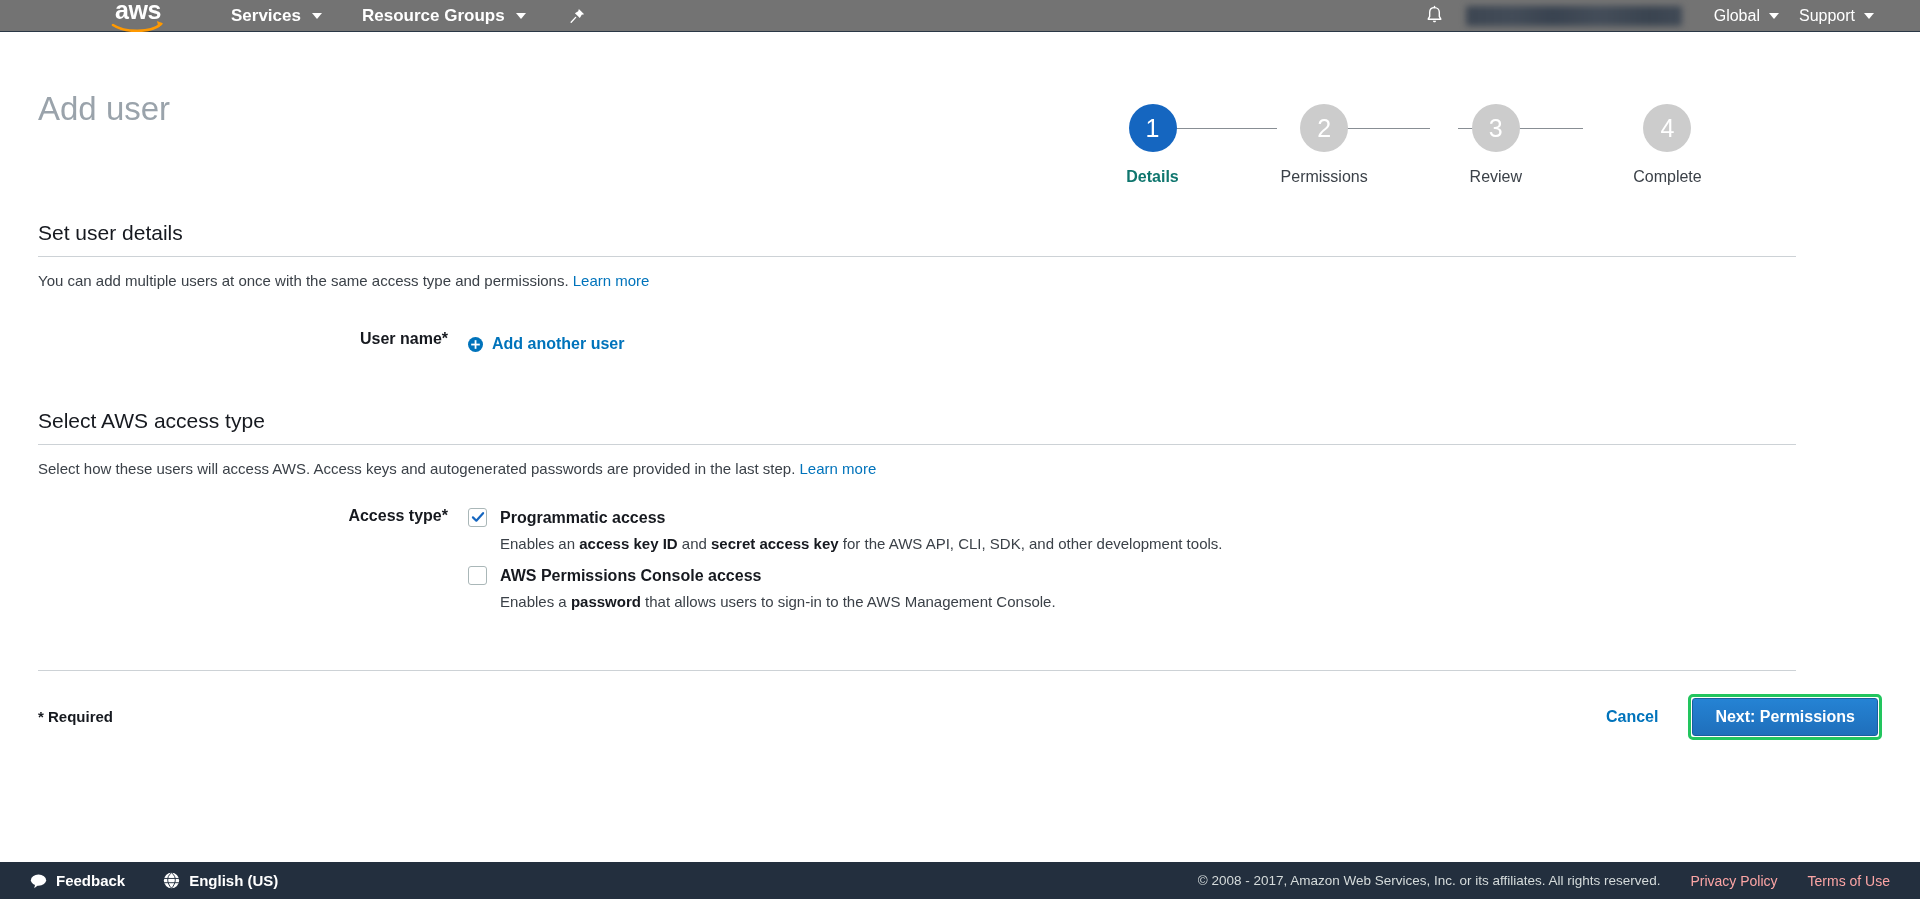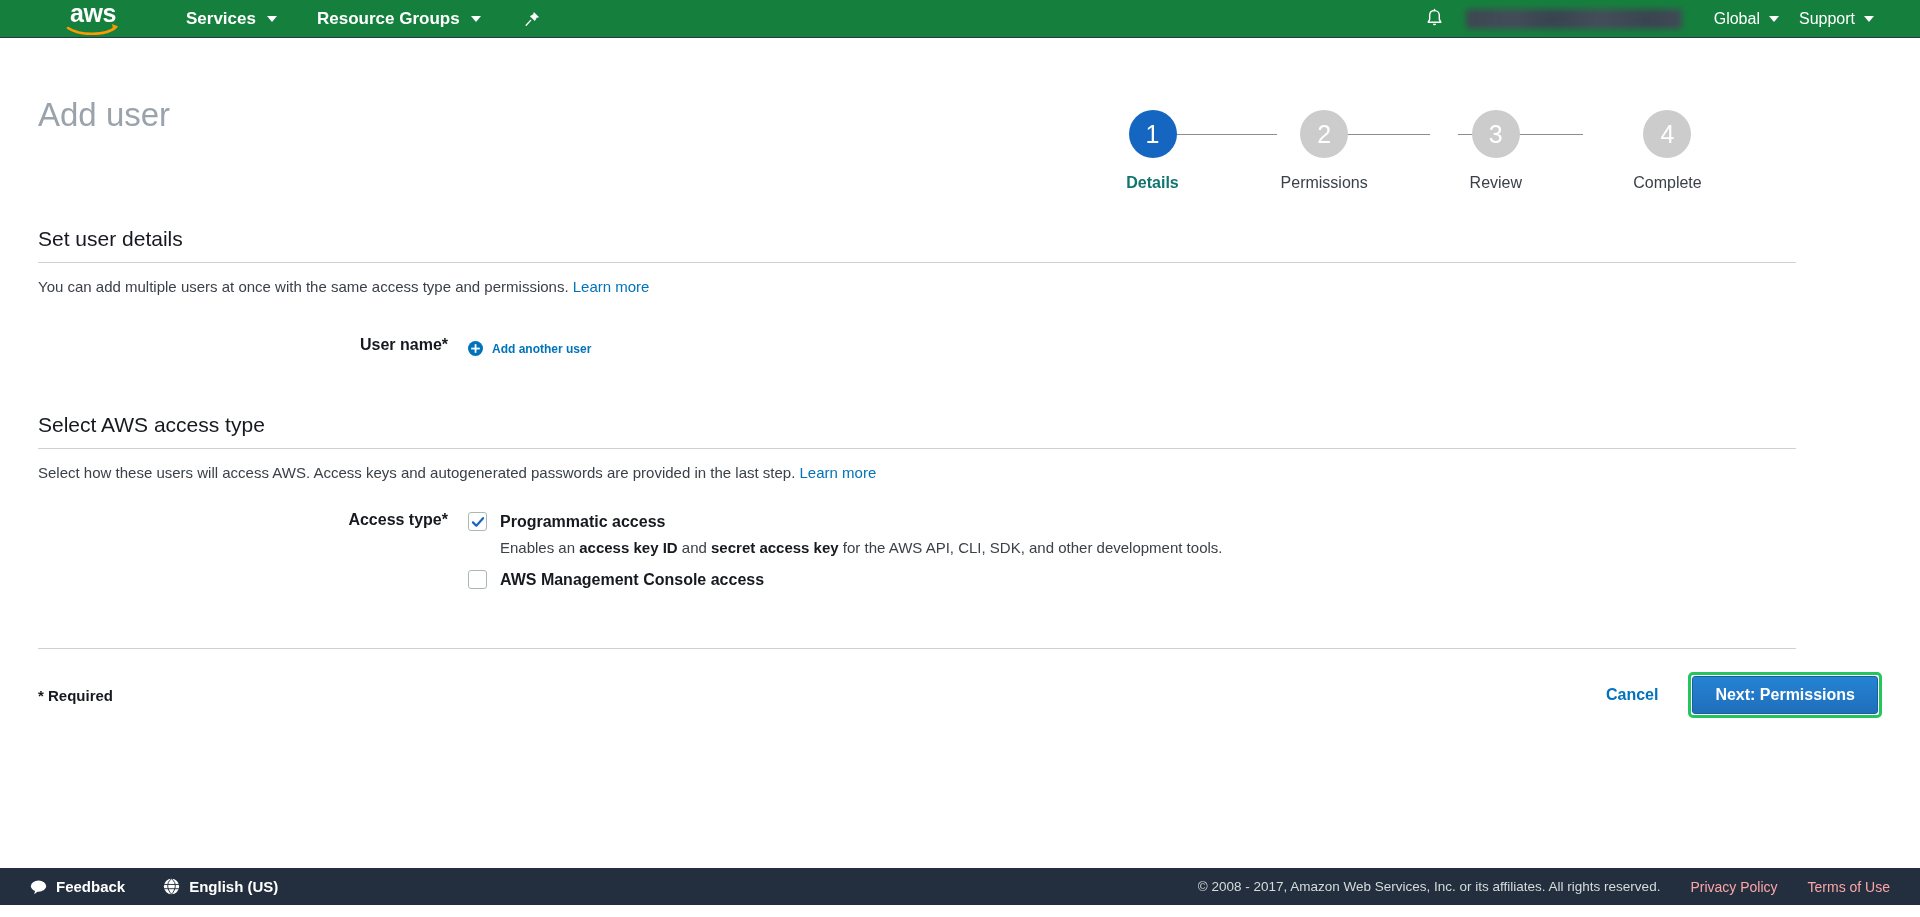--- a/index.html
+++ b/index.html
@@ -6,26 +6,27 @@
   html, body {
     margin: 0; padding: 0;
     width: 1920px; height: 917px;
     overflow: hidden;
     background: #ffffff;
     font-family: "Liberation Sans", sans-serif;
   }
 
   
   #topnav {
-    height: 38px;
-    background: #15803d;
+    height: 32px;
+    background: #737373;
     display: flex;
     align-items: center;
     position: relative;
     border-bottom: 1px solid #2a3745;
+    padding-left: 45px;
   }
   .aws-logo {
     margin-left: 62px;
     width: 62px; height: 40px;
     position: relative;
     display: flex; flex-direction: column;
     align-items: center; justify-content: center;
   }
   .aws-logo .wordmark {
     color: #ffffff;
@@ -207,21 +208,21 @@
     color: #16191f;
     font-family: "Liberation Sans", sans-serif;
     outline: none;
     background: #ffffff;
   }
   .add-another {
     display: inline-flex;
     align-items: center;
     margin-top: 14px;
     color: #0073bb;
-    font-size: 12px;
+    font-size: 16px;
     font-weight: 700;
     cursor: pointer;
     text-decoration: none;
   }
   .plus-icon { margin-right: 9px; display: flex; }
 
   
   .checkbox-group { padding-top: 4px; }
   .check-row { display: flex; align-items: flex-start; }
   .check-row + .check-row { margin-top: 11px; }
@@ -480,21 +481,24 @@
             <div class="check-title">Programmatic access</div>
             <div class="check-desc">
               <span>Enables an </span><b>access key ID</b><span> and </span><b>secret access key</b><span> for the AWS API, CLI, SDK, and other development tools.</span>
             </div>
           </div>
         </div>
 
         <div class="check-row">
           <div class="checkbox"></div>
           <div class="check-text">
-            <div class="check-title">AWS Management Console access</div>
+            <div class="check-title">AWS Permissions Console access</div>
+            <div class="check-desc">
+              <span>Enables a </span><b>password</b><span> that allows users to sign-in to the AWS Management Console.</span>
+            </div>
           </div>
         </div>
 
       </div>
     </div>
   </div>
 
   <div id="actions-hr"></div>
   <div id="actions">
     <div id="required-note">* Required</div>

